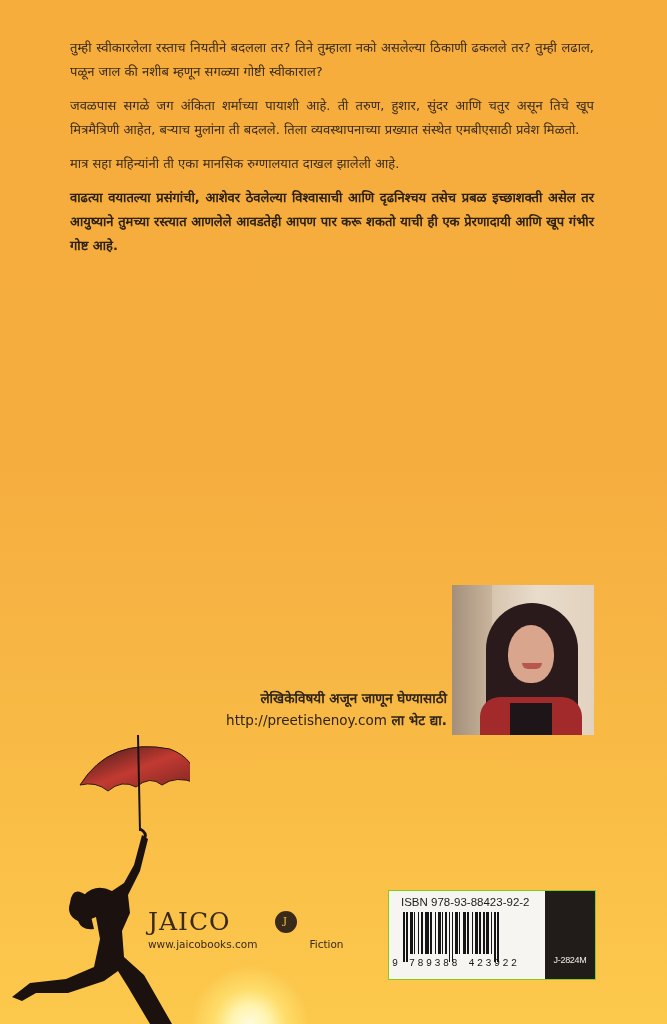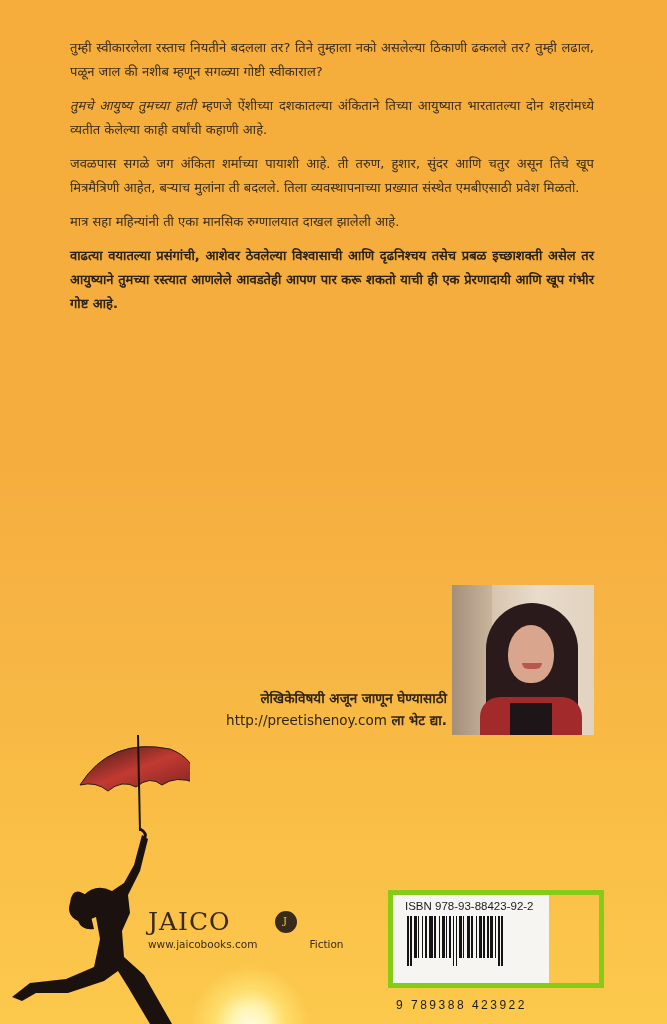--- a/index.html
+++ b/index.html
@@ -37,39 +37,38 @@
   .photo .shirt { position:absolute; left:58px; top:118px; width:42px; height:34px; background:#1d1517; }
   .silhouette { position: absolute; left: 0; top: 735px; width: 190px; height: 289px; }
   .publisher { position: absolute; left: 148px; top: 907px; }
   .pub-logo { display: flex; align-items: center; font-family: "DejaVu Serif", serif; font-size: 25px; color: #3a2a1a; letter-spacing: 1px; gap: 36px; }
   .pub-emblem { width: 22px; height: 22px; border-radius: 50%; background: #3a2a1a; margin: 0 8px; position: relative; border: 2px solid #3a2a1a; box-sizing: border-box; }
   .pub-emblem::after { content: "J"; position: absolute; left: 0; right: 0; top: 2px; text-align: center; font-size: 10px; color: #f6c04a; font-family: "DejaVu Serif", serif; }
   .pub-row { display: flex; font-size: 10.5px; color: #3a2a1a; margin-top: 2px; }
   .pub-row .genre { margin-left: 52px; }
   .isbn-box {
     position: absolute; left: 388px; top: 890px; width: 206px; height: 88px;
-    display: flex; border: 5px solid #84cc16;
+    display: flex; border: 1px solid #84cc16;
   }
   .isbn-white { width: 156px; background: #f7f5f1; position: relative; }
   .isbn-black { flex: 1; background: #211b1a; color: #f1ece4; display: flex; align-items: flex-end; justify-content: center; font-family: "Liberation Sans", sans-serif; font-size: 9px; padding-bottom: 14px; letter-spacing: -0.3px; }
   .isbn-label { position: absolute; left: 12px; top: 5px; font-family: "Liberation Sans", sans-serif; font-size: 11.5px; color: #1b1b1b; }
   .bars { position: absolute; left: 14px; top: 21px; width: 138px; height: 50px; display: flex; align-items: flex-start; }
   .bars span { display: block; background: #141414; height: 42px; }
   .bars span.tall { height: 50px; }
   .bars span.gap { background: transparent; }
-  .isbn-digits { position: absolute; left: 3px; top: 67px; font-family: Liberation Sans, sans-serif; font-size: 12px; color: #1b1b1b; letter-spacing: 2.5px; white-space: nowrap; margin-top: 36px; }
+  .isbn-digits { position: absolute; left: 3px; top: 67px; font-family: Liberation Mono, monospace; font-size: 10px; color: #1b1b1b; letter-spacing: 2.5px; white-space: nowrap; }
 </style>
 </head>
 <body>
 
 <div class="sun"></div>
 
 <div class="blurb">
   <p>तुम्ही स्वीकारलेला रस्ताच नियतीने बदलला तर? तिने तुम्हाला नको असलेल्या ठिकाणी ढकलले तर? तुम्ही लढाल, पळून जाल की नशीब म्हणून सगळ्या गोष्टी स्वीकाराल?</p>
-  <p><span class="it">तुमचे आयुष्य तुमच्या हाती</span><span> म्हणजे ऐंशीच्या दशकातल्या अंकिताने तिच्या आयुष्यात भारतातल्या दोन शहरांमध्ये व्यतीत केलेल्या काही वर्षांची कहाणी आहे.</span></p>
   <p>जवळपास सगळे जग अंकिता शर्माच्या पायाशी आहे. ती तरुण, हुशार, सुंदर आणि चतुर असून तिचे खूप मित्रमैत्रिणी आहेत, बऱ्याच मुलांना ती बदलले. तिला व्यवस्थापनाच्या प्रख्यात संस्थेत एमबीएसाठी प्रवेश मिळतो.</p>
   <p>मात्र सहा महिन्यांनी ती एका मानसिक रुग्णालयात दाखल झालेली आहे.</p>
   <p class="bold">वाढत्या वयातल्या प्रसंगांची, आशेवर ठेवलेल्या विश्वासाची आणि दृढनिश्चय तसेच प्रबळ इच्छाशक्ती असेल तर आयुष्याने तुमच्या रस्त्यात आणलेले आवडतेही आपण पार करू शकतो याची ही एक प्रेरणादायी आणि खूप गंभीर गोष्ट आहे.</p>
 </div>
 
 <div class="author-text">
   <div class="mr">लेखिकेविषयी अजून जाणून घेण्यासाठी</div>
   <div><span>http://preetishenoy.com</span><span class="mr"> ला भेट द्या.</span></div>
 </div>
 
@@ -159,13 +158,16 @@
       <span style="width:3px"></span>
         <span class="gap" style="width:2px"></span>
         <span style="width:1px"></span>
         <span class="gap" style="width:2px"></span>
       <span class="tall" style="width:1.5px"></span>
         <span class="gap" style="width:1.5px"></span>
         <span class="tall" style="width:1.5px"></span>
     </div>
     <div class="isbn-digits">9 789388 423922</div>
   </div>
+  <div class="isbn-black">
+    <span>J-2824M</span>
+  </div>
 </div>
 
 </body></html>

